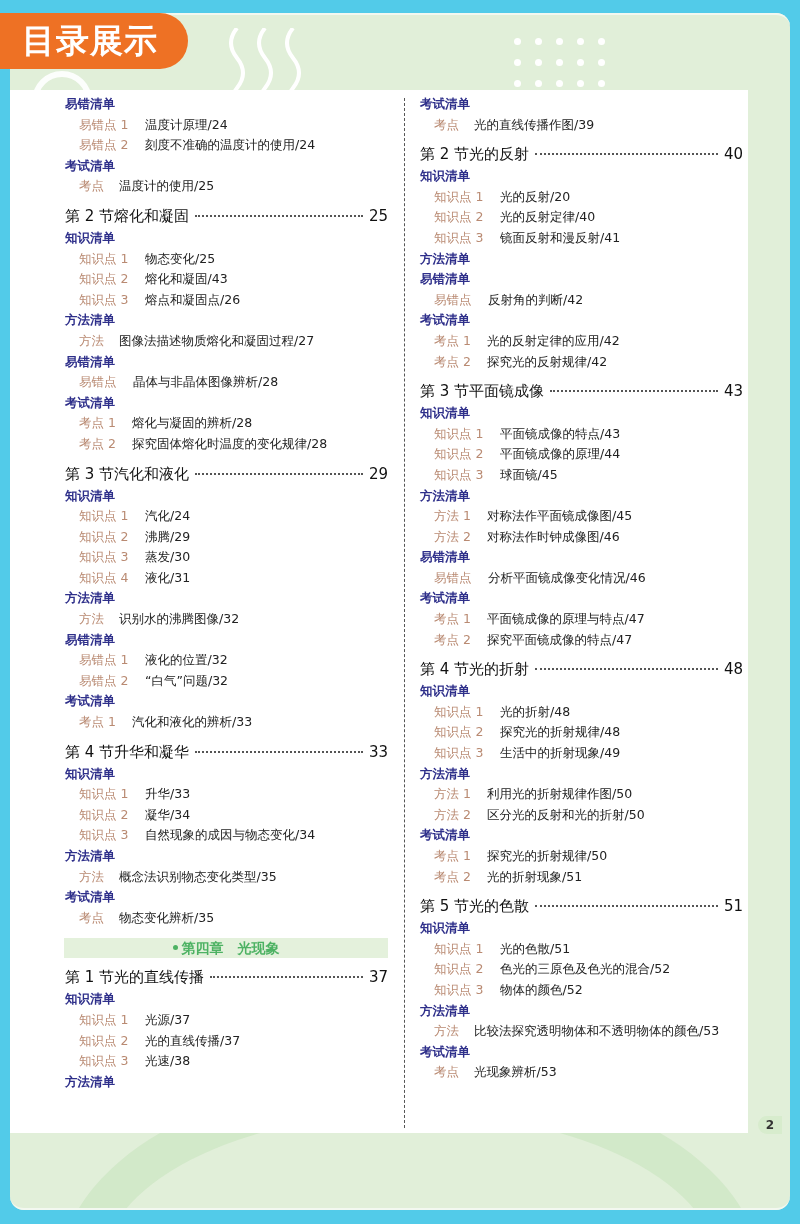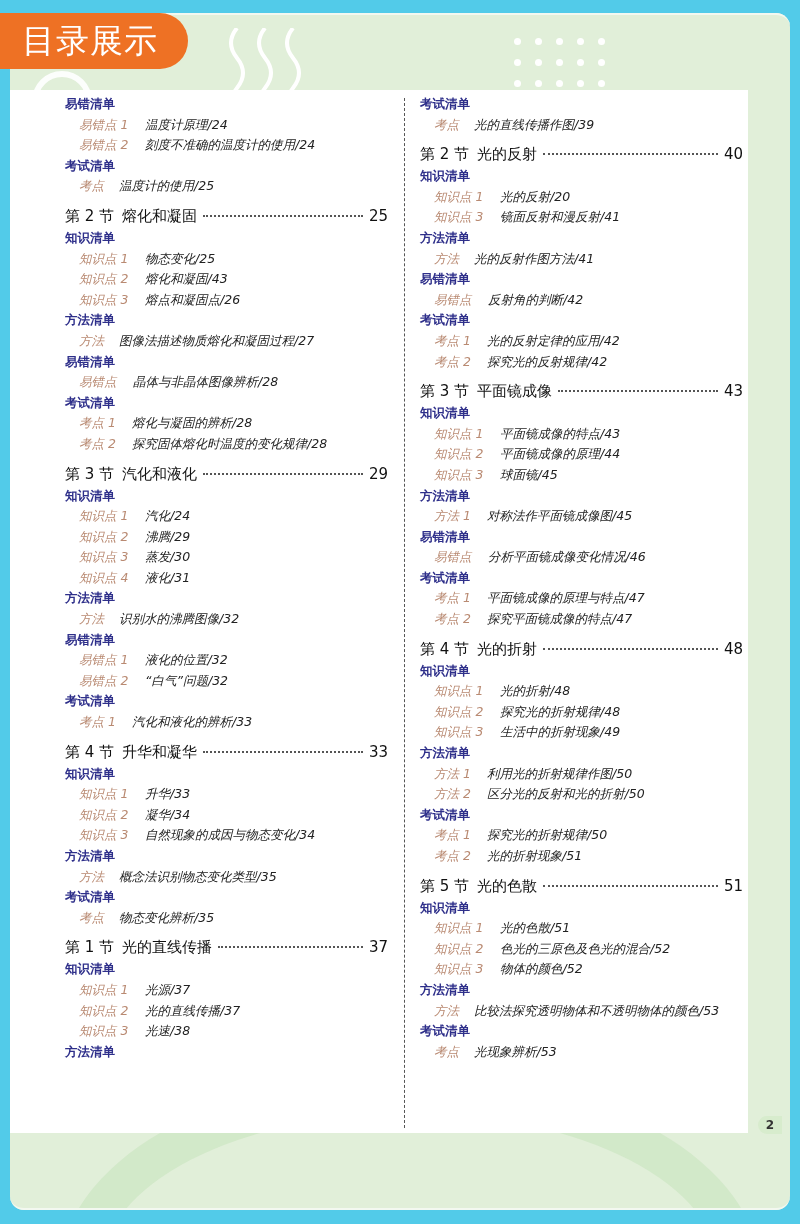--- a/index.html
+++ b/index.html
@@ -5,32 +5,32 @@
   * { margin:0; padding:0; box-sizing:border-box; }
   html, body { width:800px; height:1224px; overflow:hidden; }
   body { background:#52cbe9; position:relative; font-family:"DejaVu Sans","Liberation Sans",sans-serif; }
   .frame { position:absolute; left:10px; top:13px; width:780px; height:1197px; background:#e1efd9; border-radius:0 14px 14px 14px; overflow:hidden; }
   .frame-border { position:absolute; left:10px; top:13px; width:780px; height:1197px; border-radius:0 14px 14px 14px; border-top:2px solid #f3f8f0; border-bottom:2px solid #f3f8f0; pointer-events:none; }
   .deco-wave { position:absolute; top:15px; }
   .deco-dots { position:absolute; left:514px; top:38px; display:grid; grid-template-columns:repeat(5,7px); grid-row-gap:14px; grid-column-gap:14px; }
   .deco-dots span { width:7px; height:7px; border-radius:50%; background:#ffffff; display:block; }
   .deco-ring { position:absolute; left:22px; top:58px; width:60px; height:60px; border:6px solid #ffffff; border-radius:50%; opacity:0.9; }
   .deco-arc { position:absolute; left:50px; top:1060px; width:700px; height:400px; border-radius:50%; border:40px solid rgba(200,228,190,0.6); }
-  .title-tab { position:absolute; left:0; top:13px; width:188px; height:56px; background:#ee7124; border-radius:0 28px 28px 0; color:#fff; font-weight:normal; font-size:33px; padding-left:22px; line-height:56px; letter-spacing:1px; }
+  .title-tab { position:absolute; left:0; top:13px; width:188px; height:56px; background:#ee7124; border-radius:0 28px 28px 0; color:#fff; font-weight:bold; font-size:33px; padding-left:22px; line-height:56px; letter-spacing:1px; }
   .content { position:absolute; left:10px; top:90px; width:738px; height:1043px; background:#ffffff; }
   .col { position:absolute; top:0; }
   .col-left { left:55px; width:323px; }
   .col-right { left:410px; width:323px; }
   .divider { position:absolute; left:394px; top:8px; height:1030px; border-left:1px dashed #555; }
   .cat { color:#2e2f8a; font-weight:bold; font-size:12.5px; height:20.6px; line-height:20.6px; }
-  .item { font-size:12.5px; height:20.6px; line-height:20.6px; color:#222; padding-left:14px; white-space:nowrap;font-style:italic; }
+  .item { font-size:12.5px; height:20.6px; line-height:20.6px; color:#222; padding-left:14px; white-space:nowrap; }
   .item .tag { color:#b98a72; display:inline-block; }
   .item .txt { color:#222; }
   .section { display:flex; align-items:baseline; font-size:15px; color:#111; height:24px; line-height:24px; margin-top:7px; }
-  .section .num { margin-right:8px;text-align:center; }
+  .section .num { margin-right:0;text-align:center; }
   .section .dots { flex:1; border-bottom:2px dotted #555; margin:0 6px; position:relative; top:-4px; height:1px; }
   .section .page { font-size:15px; }
   .chapter { background:#e4f1dc; color:#4db263; font-weight:bold; font-size:14px; text-align:center; height:20px; line-height:20px; margin-top:10px; margin-left:-1px; }
   .chapter .bullet { display:inline-block; width:5px; height:5px; border-radius:50%; background:#4db263; vertical-align:middle; margin-right:4px; position:relative; top:-2px; }
   .page-number { position:absolute; left:758px; top:1116px; width:24px; height:18px; border-radius:9px 0 0 9px; background:#d7eccd; font-weight:bold; font-size:12px; color:#333; text-align:center; line-height:18px; }
 </style>
 </head>
 <body>
 
 <div class="frame">
@@ -114,20 +114,21 @@
         <span class="page">33</span>
       </div>
       <div class="cat">知识清单</div>
       <div class="item"><span class="tag" style="width: 66px;">知识点 1</span><span class="txt">升华/33</span></div>
       <div class="item"><span class="tag" style="width: 66px;">知识点 2</span><span class="txt">凝华/34</span></div>
       <div class="item"><span class="tag" style="width: 66px;">知识点 3</span><span class="txt">自然现象的成因与物态变化/34</span></div>
       <div class="cat">方法清单</div>
       <div class="item"><span class="tag" style="width: 40px;">方法</span><span class="txt">概念法识别物态变化类型/35</span></div>
       <div class="cat">考试清单</div>
       <div class="item"><span class="tag" style="width: 40px;">考点</span><span class="txt">物态变化辨析/35</span></div>
+      <div class="chapter"><span class="bullet"></span><span>第四章　光现象</span></div>
       <div class="section">
         <span class="num">第 1 节</span>
         <span class="stitle">光的直线传播</span>
         <span class="dots"></span>
         <span class="page">37</span>
       </div>
       <div class="cat">知识清单</div>
       <div class="item"><span class="tag" style="width: 66px;">知识点 1</span><span class="txt">光源/37</span></div>
       <div class="item"><span class="tag" style="width: 66px;">知识点 2</span><span class="txt">光的直线传播/37</span></div>
       <div class="item"><span class="tag" style="width: 66px;">知识点 3</span><span class="txt">光速/38</span></div>
@@ -138,40 +139,41 @@
       <div class="cat">考试清单</div>
       <div class="item"><span class="tag" style="width: 40px;">考点</span><span class="txt">光的直线传播作图/39</span></div>
       <div class="section">
         <span class="num">第 2 节</span>
         <span class="stitle">光的反射</span>
         <span class="dots"></span>
         <span class="page">40</span>
       </div>
       <div class="cat">知识清单</div>
       <div class="item"><span class="tag" style="width: 66px;">知识点 1</span><span class="txt">光的反射/20</span></div>
+      <div class="item"><span class="tag" style="width: 66px;">知识点 2</span><span class="txt">光的反射定律/40</span></div>
       <div class="item"><span class="tag" style="width: 66px;">知识点 3</span><span class="txt">镜面反射和漫反射/41</span></div>
       <div class="cat">方法清单</div>
-      <div class="item"><span class="tag" style="width: 40px;">方法</span><span class="txt">光的反射作图方法/41</span></div>
       <div class="cat">易错清单</div>
       <div class="item"><span class="tag" style="width: 54px;">易错点</span><span class="txt">反射角的判断/42</span></div>
       <div class="cat">考试清单</div>
       <div class="item"><span class="tag" style="width: 53px;">考点 1</span><span class="txt">光的反射定律的应用/42</span></div>
       <div class="item"><span class="tag" style="width: 53px;">考点 2</span><span class="txt">探究光的反射规律/42</span></div>
       <div class="section">
         <span class="num">第 3 节</span>
         <span class="stitle">平面镜成像</span>
         <span class="dots"></span>
         <span class="page">43</span>
       </div>
       <div class="cat">知识清单</div>
       <div class="item"><span class="tag" style="width: 66px;">知识点 1</span><span class="txt">平面镜成像的特点/43</span></div>
       <div class="item"><span class="tag" style="width: 66px;">知识点 2</span><span class="txt">平面镜成像的原理/44</span></div>
       <div class="item"><span class="tag" style="width: 66px;">知识点 3</span><span class="txt">球面镜/45</span></div>
       <div class="cat">方法清单</div>
       <div class="item"><span class="tag" style="width: 53px;">方法 1</span><span class="txt">对称法作平面镜成像图/45</span></div>
+      <div class="item"><span class="tag" style="width: 53px;">方法 2</span><span class="txt">对称法作时钟成像图/46</span></div>
       <div class="cat">易错清单</div>
       <div class="item"><span class="tag" style="width: 54px;">易错点</span><span class="txt">分析平面镜成像变化情况/46</span></div>
       <div class="cat">考试清单</div>
       <div class="item"><span class="tag" style="width: 53px;">考点 1</span><span class="txt">平面镜成像的原理与特点/47</span></div>
       <div class="item"><span class="tag" style="width: 53px;">考点 2</span><span class="txt">探究平面镜成像的特点/47</span></div>
       <div class="section">
         <span class="num">第 4 节</span>
         <span class="stitle">光的折射</span>
         <span class="dots"></span>
         <span class="page">48</span>

